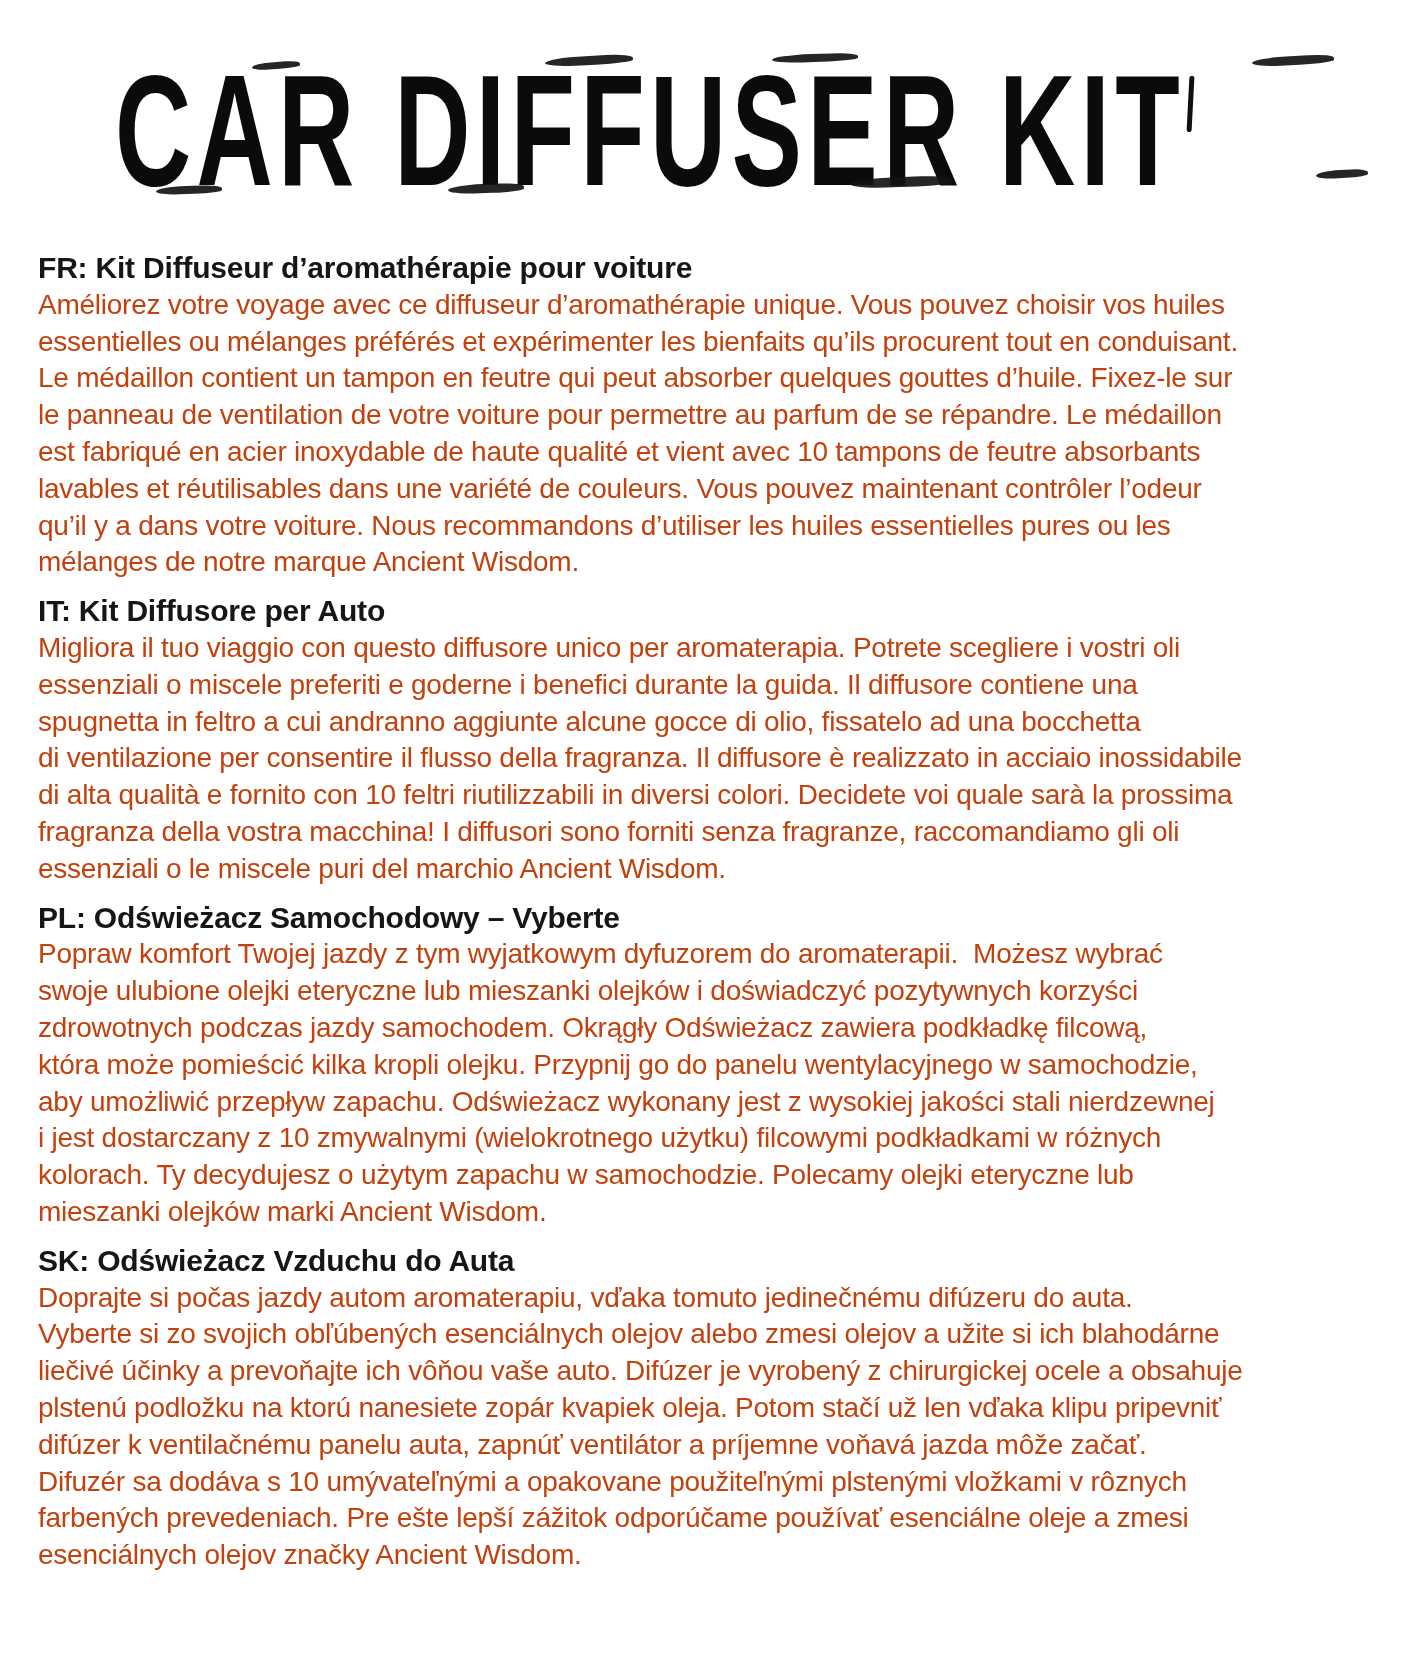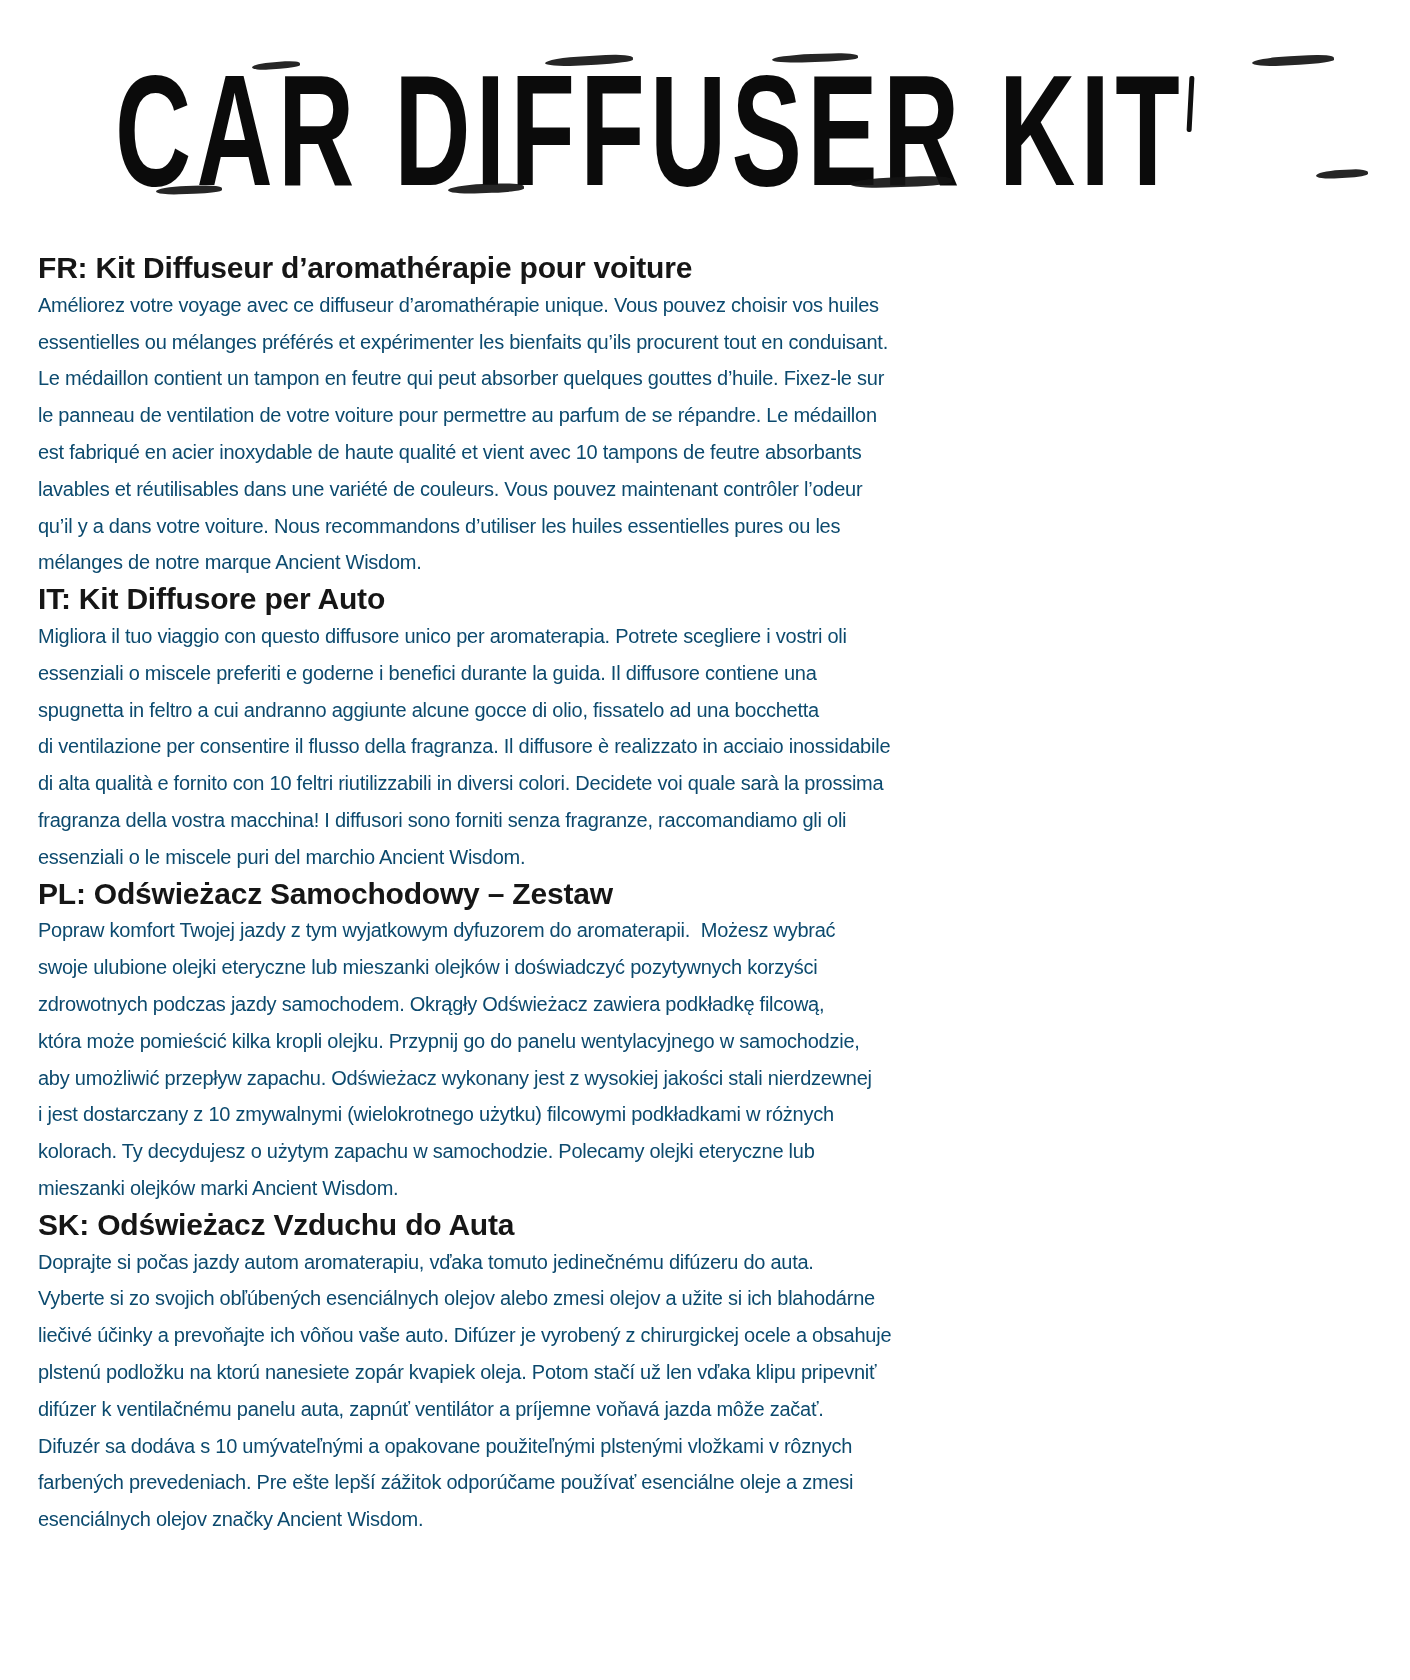--- a/index.html
+++ b/index.html
@@ -45,26 +45,26 @@
     padding-right:20px;
   }
   .section h2 {
     font-size:30px;
     font-weight:700;
     line-height:36.8px;
     letter-spacing:-0.2px;
     color:#161616;
     white-space:pre;
   }
-  .section + .section h2 { }
+  .section + .section h2 { margin-top:12px; }
   .section p {
-    font-size:20px;
+    font-size:28px;
     line-height:36.8px;
     letter-spacing:-0.25px;
-    color:#0c4a6e;
+    color:#c2410c;
     white-space:pre;
   }
 </style>
 </head>
 <body>
 
 <header class="title-wrap">
   <h1 class="big-title">CAR DIFFUSER KIT</h1>
   <div class="smudge" style="left:252px; top:62px; width:48px; height:7px; transform:rotate(-4deg);"></div>
   <div class="smudge" style="left:545px; top:56px; width:88px; height:9px; transform:rotate(-3deg);"></div>
@@ -95,21 +95,21 @@
     <p>Migliora il tuo viaggio con questo diffusore unico per aromaterapia. Potrete scegliere i vostri oli
 essenziali o miscele preferiti e goderne i benefici durante la guida. Il diffusore contiene una
 spugnetta in feltro a cui andranno aggiunte alcune gocce di olio, fissatelo ad una bocchetta
 di ventilazione per consentire il flusso della fragranza. Il diffusore è realizzato in acciaio inossidabile
 di alta qualità e fornito con 10 feltri riutilizzabili in diversi colori. Decidete voi quale sarà la prossima
 fragranza della vostra macchina! I diffusori sono forniti senza fragranze, raccomandiamo gli oli
 essenziali o le miscele puri del marchio Ancient Wisdom.</p>
   </section>
 
   <section class="section">
-    <h2>PL: Odświeżacz Samochodowy – Zestaw</h2>
+    <h2>PL: Odświeżacz Samochodowy – Vyberte</h2>
     <p>Popraw komfort Twojej jazdy z tym wyjatkowym dyfuzorem do aromaterapii.  Możesz wybrać
 swoje ulubione olejki eteryczne lub mieszanki olejków i doświadczyć pozytywnych korzyści
 zdrowotnych podczas jazdy samochodem. Okrągły Odświeżacz zawiera podkładkę filcową,
 która może pomieścić kilka kropli olejku. Przypnij go do panelu wentylacyjnego w samochodzie,
 aby umożliwić przepływ zapachu. Odświeżacz wykonany jest z wysokiej jakości stali nierdzewnej
 i jest dostarczany z 10 zmywalnymi (wielokrotnego użytku) filcowymi podkładkami w różnych
 kolorach. Ty decydujesz o użytym zapachu w samochodzie. Polecamy olejki eteryczne lub
 mieszanki olejków marki Ancient Wisdom.</p>
   </section>
 

